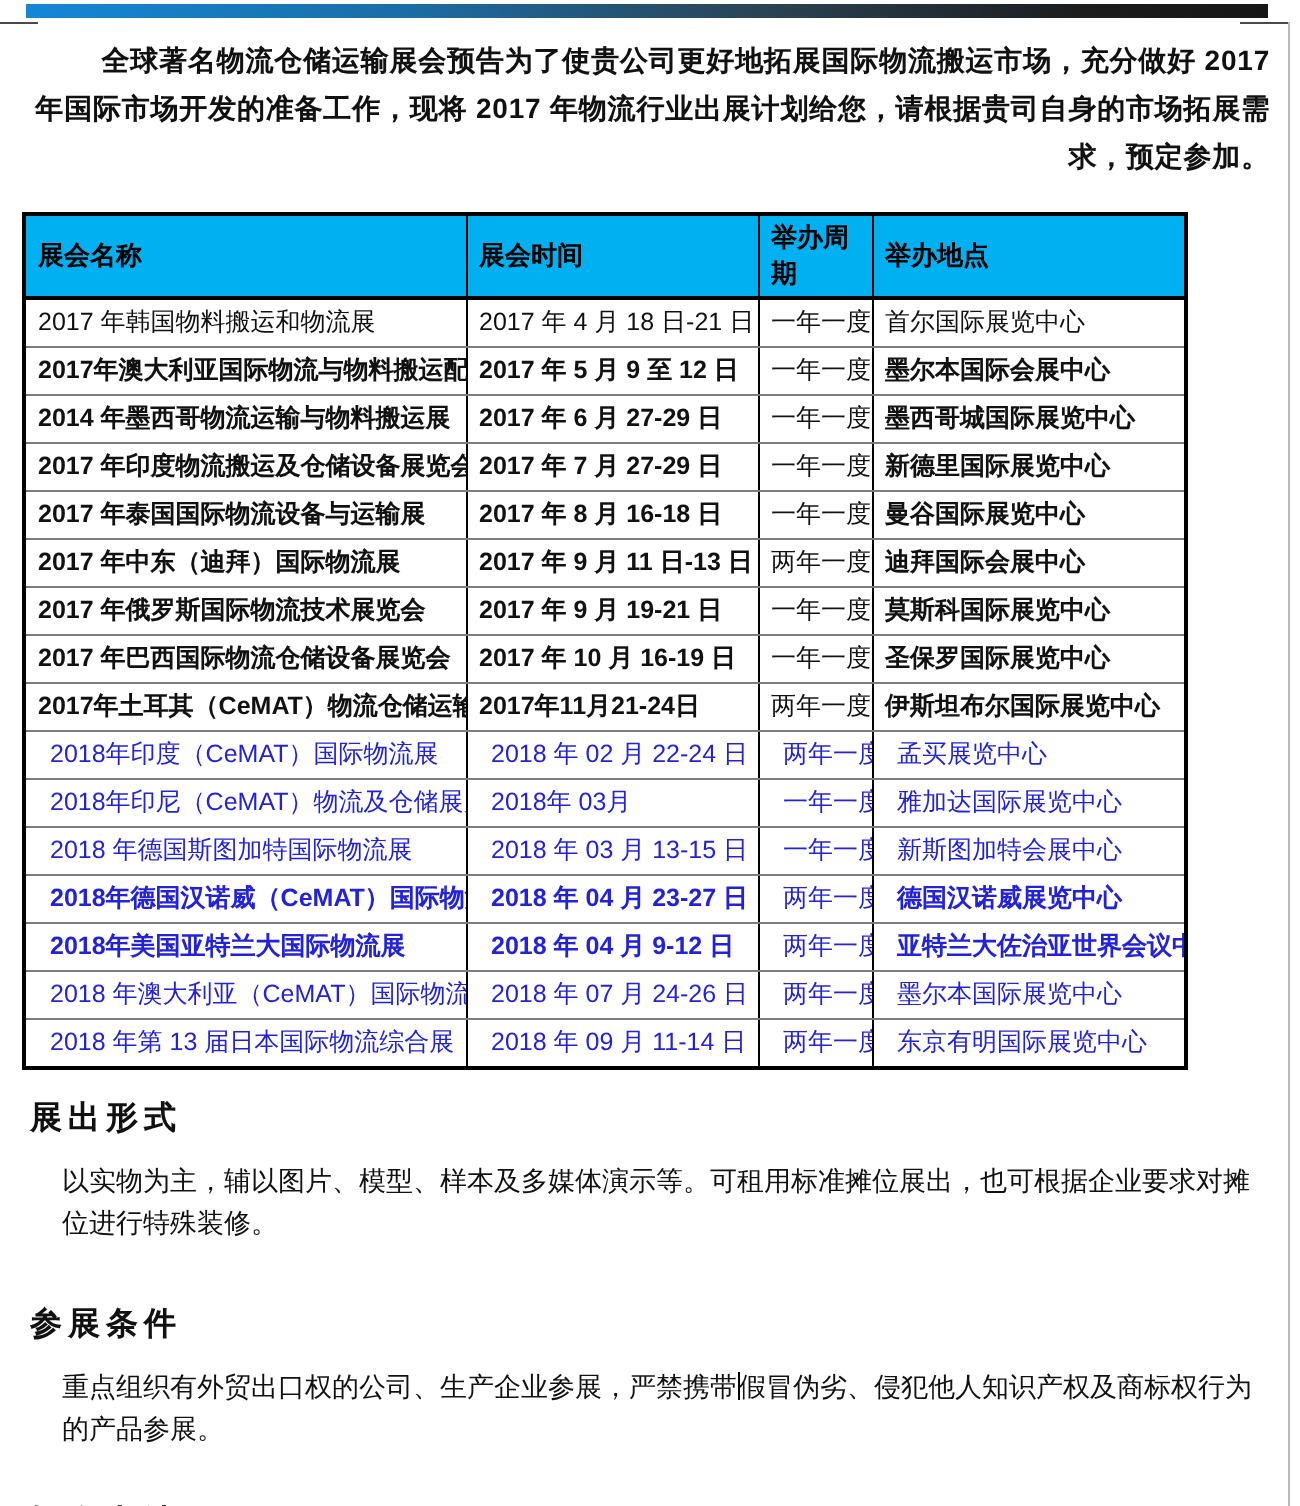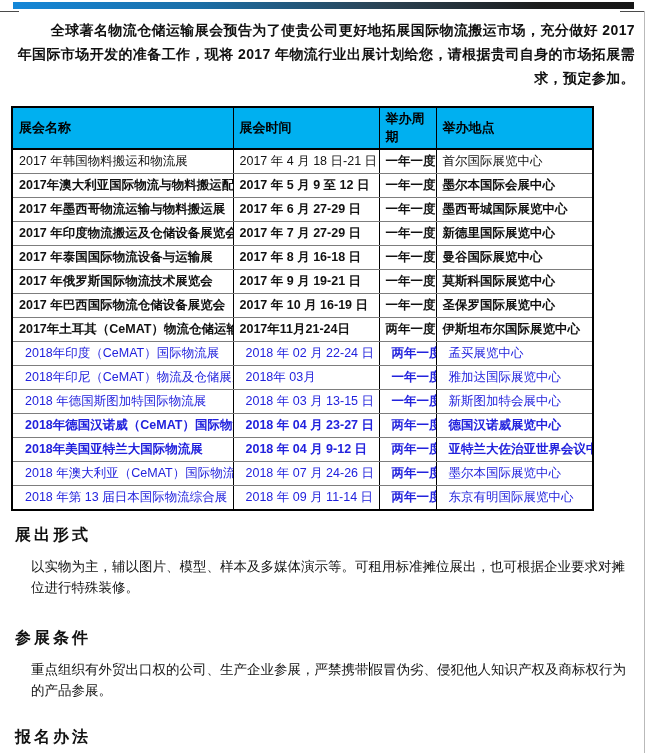--- a/index.html
+++ b/index.html
@@ -22,21 +22,21 @@
   table.exh{border-collapse:collapse;table-layout:fixed;width:581px;margin-left:-2px;
     border:2px solid #000;}
   table.exh th{
     background:#00B0F0;color:#000;text-align:left;font-size:13px;font-weight:bold;
     padding:2px 6px;height:19px;border:1px solid #000;border-bottom:2px solid #000;}
   table.exh td{
     font-size:12.5px;padding:1px 6px;height:21px;
     border-left:1px solid #000;border-right:1px solid #000;
     border-top:1px solid #7d7d7d;border-bottom:1px solid #7d7d7d;
     overflow:hidden;white-space:nowrap;}
-  table.exh td.period{text-align:center;font-weight:bold;}
+  table.exh td.period{text-align:center;font-weight:normal;}
   tr.row-blue td{color:#2222DD;padding-left:12px;}
   tr.row-bold td{font-weight:bold;}
 
   .section{margin-left:2px;}
   .section-heading{font-family:Liberation Mono, monospace;
     font-size:16px;font-weight:bold;letter-spacing:3px;margin:14px 0 10px 0;}
   .section-body{font-size:13.5px;line-height:21px;margin:0 0 6px 16px;}
   .gap-lg{margin-top:30px;}
   .gap-md{margin-top:26px;}
   .caret{display:inline-block;width:1px;height:14px;background:#000;vertical-align:-2px;}
@@ -75,36 +75,42 @@
           <td class="period">一年一度</td>
           <td class="venue">首尔国际展览中心</td>
         </tr>
         <tr class="row-bold">
           <td class="name">2017年澳大利亚国际物流与物料搬运配送展</td>
           <td class="date">2017 年 5 月 9 至 12 日</td>
           <td class="period">一年一度</td>
           <td class="venue">墨尔本国际会展中心</td>
         </tr>
         <tr class="row-bold">
-          <td class="name">2017 年墨西哥物流运输与物料搬运展</td>
+          <td class="name">2014 年墨西哥物流运输与物料搬运展</td>
           <td class="date">2017 年 6 月 27-29 日</td>
           <td class="period">一年一度</td>
           <td class="venue">墨西哥城国际展览中心</td>
         </tr>
         <tr class="row-bold">
           <td class="name">2017 年印度物流搬运及仓储设备展览会</td>
           <td class="date">2017 年 7 月 27-29 日</td>
           <td class="period">一年一度</td>
           <td class="venue">新德里国际展览中心</td>
         </tr>
         <tr class="row-bold">
           <td class="name">2017 年泰国国际物流设备与运输展</td>
           <td class="date">2017 年 8 月 16-18 日</td>
           <td class="period">一年一度</td>
           <td class="venue">曼谷国际展览中心</td>
+        </tr>
+        <tr class="row-bold">
+          <td class="name">2017 年中东（迪拜）国际物流展</td>
+          <td class="date">2017 年 9 月 11 日-13 日</td>
+          <td class="period">两年一度</td>
+          <td class="venue">迪拜国际会展中心</td>
         </tr>
         <tr class="row-bold">
           <td class="name">2017 年俄罗斯国际物流技术展览会</td>
           <td class="date">2017 年 9 月 19-21 日</td>
           <td class="period">一年一度</td>
           <td class="venue">莫斯科国际展览中心</td>
         </tr>
         <tr class="row-bold">
           <td class="name">2017 年巴西国际物流仓储设备展览会</td>
           <td class="date">2017 年 10 月 16-19 日</td>

